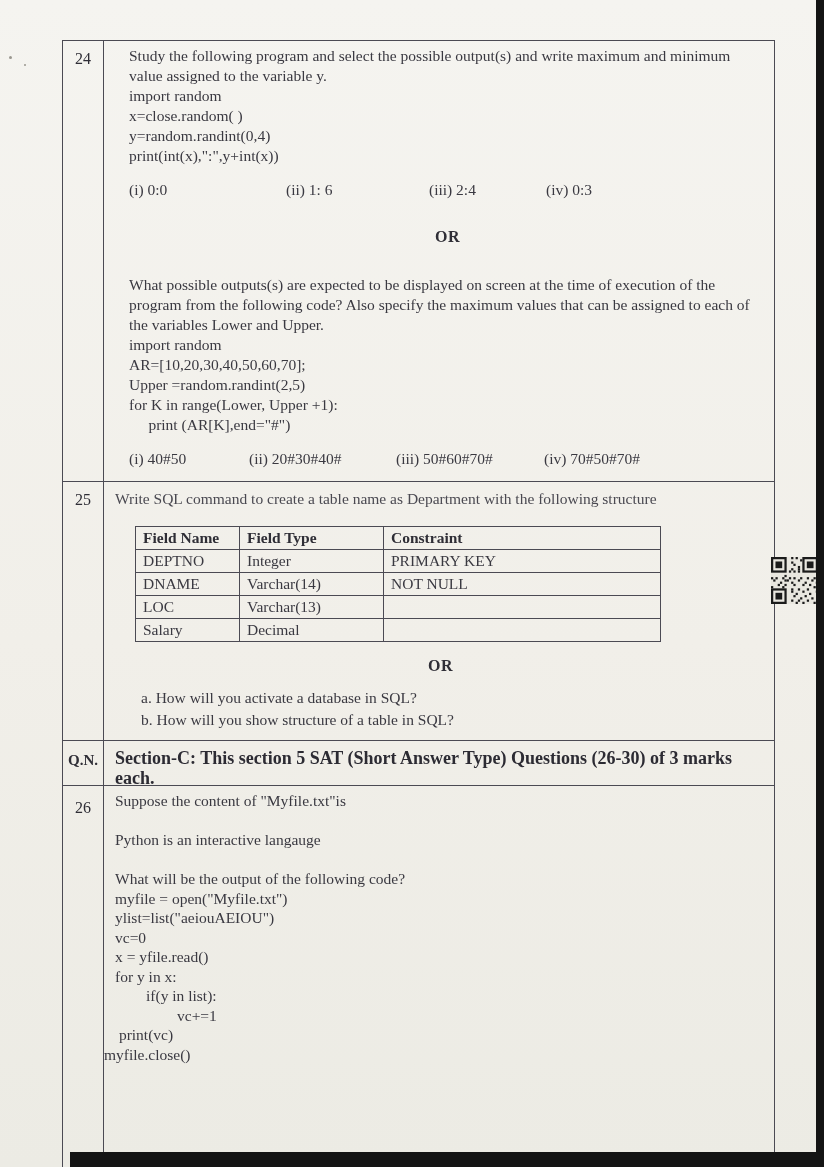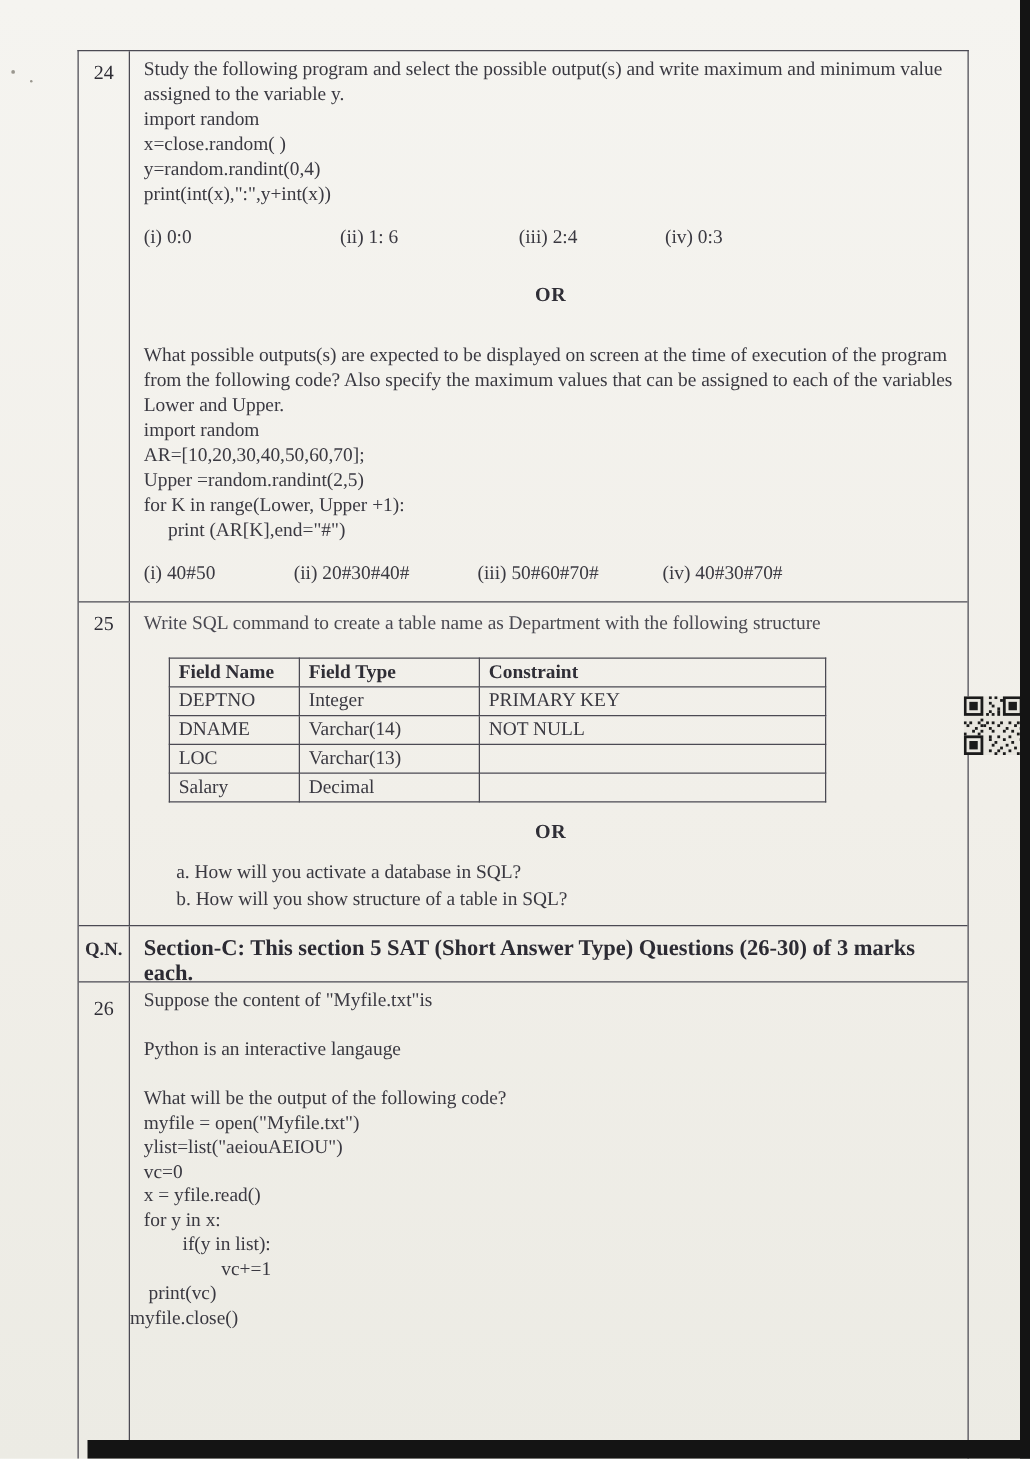--- a/index.html
+++ b/index.html
@@ -18,21 +18,21 @@
   .speck { position:absolute; background:#9a978f; border-radius:50%; }
   .speck.s1 { left:9px;  top:56px; width:3px; height:3px; }
   .speck.s2 { left:24px; top:64px; width:2px; height:2px; }
 
   
   .paper {
     position:absolute; left:62px; top:40px; width:713px; height:1127px;
     border-top:1.5px solid #4b4a53; border-left:1.5px solid #4b4a53; border-right:1.5px solid #4b4a53;
   }
   .row { display:flex; border-bottom:1.5px solid #4b4a53; }
-  .row-q24 { height:441px; }
+  .row-q24 { height:441px;gap:14px; }
   .row-q25 { height:259px; }
   .row-sec { height:45px; }
   .row-q26 { height:380px; border-bottom:none; }
 
   .num {
     flex:0 0 41px; width:41px; border-right:1.5px solid #4b4a53;
     text-align:center; font-size:16px; padding-top:9px; color:#2f2e36;
   }
   .row-sec .num { font-weight:bold; padding-top:11px; font-size:15px; }
   .row-q26 .num { padding-top:13px; }
@@ -103,21 +103,21 @@
         <div class="line">import random</div>
         <div class="line">AR=[10,20,30,40,50,60,70];</div>
         <div class="line">Upper =random.randint(2,5)</div>
         <div class="line">for K in range(Lower, Upper +1):</div>
         <div class="line">     print (AR[K],end="#")</div>
       </div>
       <div class="opts opts2">
         <span class="o1">(i) 40#50</span>
         <span class="o2">(ii) 20#30#40#</span>
         <span class="o3">(iii) 50#60#70#</span>
-        <span class="o4">(iv) 40#30#70#</span>
+        <span class="o4">(iv) 70#50#70#</span>
       </div>
     </div>
   </div>
 
   <div class="row row-q25">
     <div class="num">25</div>
     <div class="content">
       <p class="intro25">Write SQL command to create a table name as Department with the following structure</p>
       <table class="sql">
         <thead>

